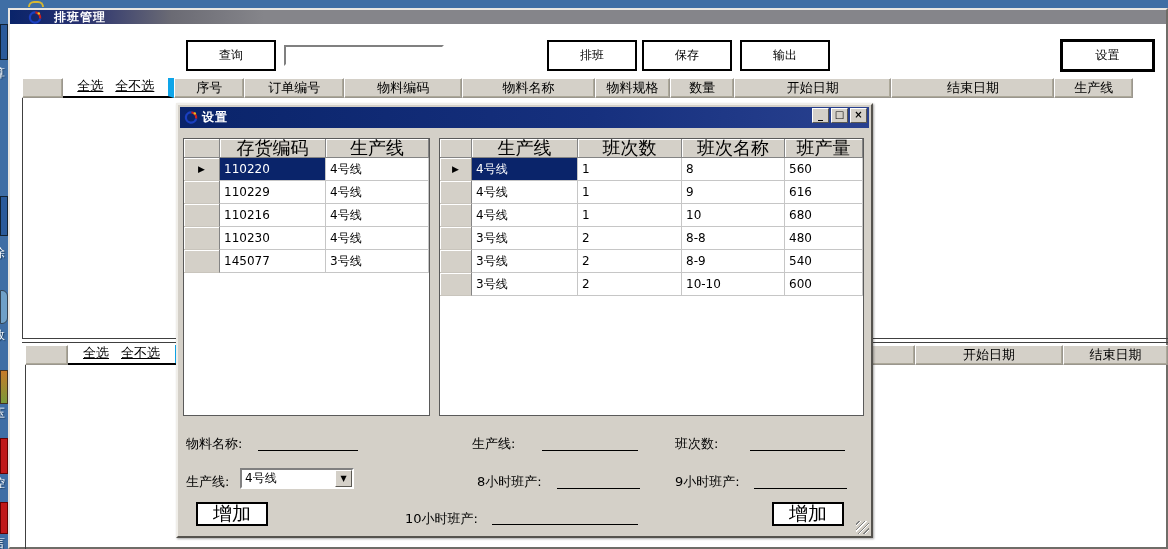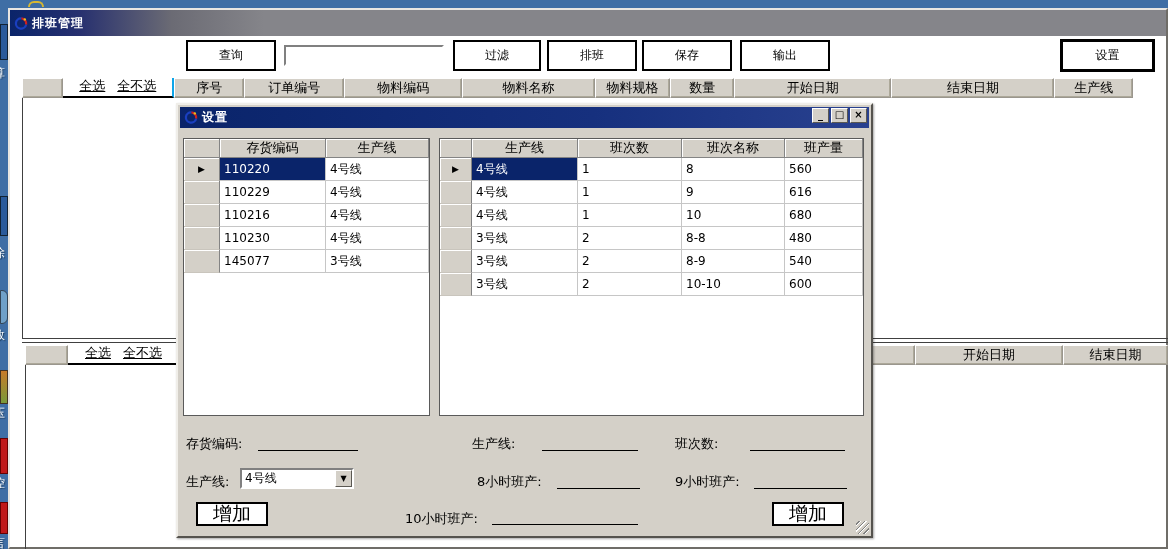--- a/index.html
+++ b/index.html
@@ -8,37 +8,37 @@
   .abs{position:absolute;}
 
   
   .edge-icon{position:absolute;left:0;width:8px;overflow:hidden;}
   .edge-glyph{position:absolute;left:0;width:8px;overflow:hidden;color:#fff;font-size:12px;line-height:14px;height:14px;text-shadow:1px 1px 1px #1a3a5c;}
   .edge-glyph span{position:relative;left:-7px;}
 
   
   .main-window{position:absolute;left:8px;top:8px;width:1160px;height:541px;background:#fff;
     border:2px solid;border-color:#e8e6e2 #6f6d68 #6f6d68 #e8e6e2;background-clip:padding-box;}
-  .titlebar-main{position:absolute;left:0;top:0;right:0;height:26px;
+  .titlebar-main{position:absolute;left:0;top:0;right:0;height:14px;
     background:linear-gradient(to right,#0a246a 0%,#27306f 6%,#6b6b74 14%,#85858a 22%,#85858a 100%);
-    display:flex;align-items:center;padding-left:3px;}
+    display:flex;align-items:center;padding-left:17px;gap:8px;}
   .titlebar-text{color:#fff;font-weight:bold;font-size:12px;margin-left:4px;letter-spacing:1px;}
   .app-icon{width:15px;height:15px;flex:0 0 15px;}
 
   
   .btn{position:absolute;background:#fff;border:2px solid #000;color:#000;font-size:12px;
     display:flex;align-items:center;justify-content:center;cursor:default;}
   .btn-default{border-width:3px;}
   .tb-input{position:absolute;background:#fff;border:2px solid;border-color:#808080 #fff #fff #808080;font-size:12px;padding:0 3px;}
 
   
   .hdr-bar{position:absolute;height:20px;display:flex;font-size:13px;}
   .hcell{background:#d4d0c8;border:1px solid #9a968e;border-left-color:#fff;border-top-color:#fff;
     box-shadow:inset -1px -1px 0 #aca899;display:flex;align-items:center;justify-content:center;color:#000;overflow:hidden;white-space:nowrap;}
-  .hcell-links{background:#fff;border:none;border-right:2px solid #0ea5e9;border-bottom:2px solid #000;
+  .hcell-links{background:#fff;border:none;border-right:6px solid #0ea5e9;border-bottom:2px solid #000;
     box-shadow:none;display:flex;align-items:flex-end;justify-content:center;gap:12px;padding-bottom:1px;}
   .sel-link{color:#000;text-decoration:underline;font-size:13px;cursor:pointer;}
 
   .vline{position:absolute;background:#404040;width:1px;}
   .hline{position:absolute;background:#404040;height:1px;}
 
   
   .dialog{position:absolute;left:176px;top:103px;width:697px;height:435px;background:#d4d0c8;
     border:2px solid;border-color:#f0eee9 #55534e #55534e #f0eee9;box-shadow:1px 1px 2px rgba(0,0,0,.35);}
   .titlebar-dlg{position:absolute;left:2px;top:2px;right:2px;height:21px;
@@ -49,21 +49,21 @@
     font-size:10px;line-height:11px;text-align:center;color:#000;font-weight:bold;cursor:pointer;}
 
   .panel{position:absolute;background:#fff;border:1px solid #5a5a5a;}
 
   
   .grid{display:flex;flex-direction:column;width:100%;}
   .grow{display:flex;height:23px;}
   .grow-h{display:flex;height:19px;}
   .gh{background:#d4d0c8;border-right:1px solid #848484;border-bottom:1px solid #848484;
     box-shadow:inset 1px 1px 0 #fff;display:flex;align-items:center;justify-content:center;
-    font-size:13px;color:#000;overflow:hidden;white-space:nowrap;}
+    font-size:18px;color:#000;overflow:hidden;white-space:nowrap;}
   .gsel{background:#d4d0c8;border-right:1px solid #848484;border-bottom:1px solid #c9c5bd;
     box-shadow:inset 1px 1px 0 #fff;display:flex;align-items:center;justify-content:center;font-size:9px;color:#000;}
   .gc{background:#fff;border-right:1px solid #c6c6c6;border-bottom:1px solid #c6c6c6;
     display:flex;align-items:center;padding-left:4px;font-size:12px;color:#000;overflow:hidden;white-space:nowrap;}
   .gc.sel{background:#0a246a;color:#fff;}
 
   
   .flabel{position:absolute;font-size:13px;color:#000;white-space:nowrap;}
   .fline{position:absolute;border-bottom:1px solid #000;height:1px;}
   .combo{position:absolute;background:#fff;border:2px solid;border-color:#808080 #fff #fff #808080;display:flex;align-items:center;}
@@ -103,23 +103,20 @@
         <circle cx="12.6" cy="3.6" r="1.3" fill="#e8c020"></circle>
       </svg>
       <span class="titlebar-text">排班管理</span>
     </div>
   </div>
 
   <div class="btn" style="left:186px;top:40px;width:90px;height:31px;">
       <span>查询</span>
     </div>
   <input class="tb-input" style="left: 284px; top: 45px; width: 160px; height: 21px;" value="">
-  <div class="btn" style="left:453px;top:40px;width:88px;height:31px;">
-      <span>过滤</span>
-    </div>
   <div class="btn" style="left:547px;top:40px;width:90px;height:31px;">
       <span>排班</span>
     </div>
   <div class="btn" style="left:642px;top:40px;width:90px;height:31px;">
       <span>保存</span>
     </div>
   <div class="btn" style="left:740px;top:40px;width:90px;height:31px;">
       <span>输出</span>
     </div>
   <div class="btn btn-default" style="left:1060px;top:39px;width:95px;height:33px;">
@@ -257,21 +254,21 @@
         <div class="grow">
           <div class="gsel" style="width:32px;"></div>
           <div class="gc" style="width:106px;">3号线</div>
           <div class="gc" style="width:104px;">2</div>
           <div class="gc" style="width:103px;">10-10</div>
           <div class="gc" style="flex:1;">600</div>
         </div>
       </div>
     </div>
 
-    <div class="flabel" style="left:8px;top:330px;">存货编码:</div>
+    <div class="flabel" style="left:8px;top:330px;">物料名称:</div>
     <div class="fline" style="left:80px;top:345px;width:100px;"></div>
     <div class="flabel" style="left:294px;top:330px;">生产线:</div>
     <div class="fline" style="left:364px;top:345px;width:96px;"></div>
     <div class="flabel" style="left:497px;top:330px;">班次数:</div>
     <div class="fline" style="left:572px;top:345px;width:95px;"></div>
 
     <div class="flabel" style="left:8px;top:368px;">生产线:</div>
     <div class="combo" style="left:62px;top:363px;width:114px;height:21px;">
       <span class="combo-text">4号线</span>
       <span class="combo-btn">▼</span>

